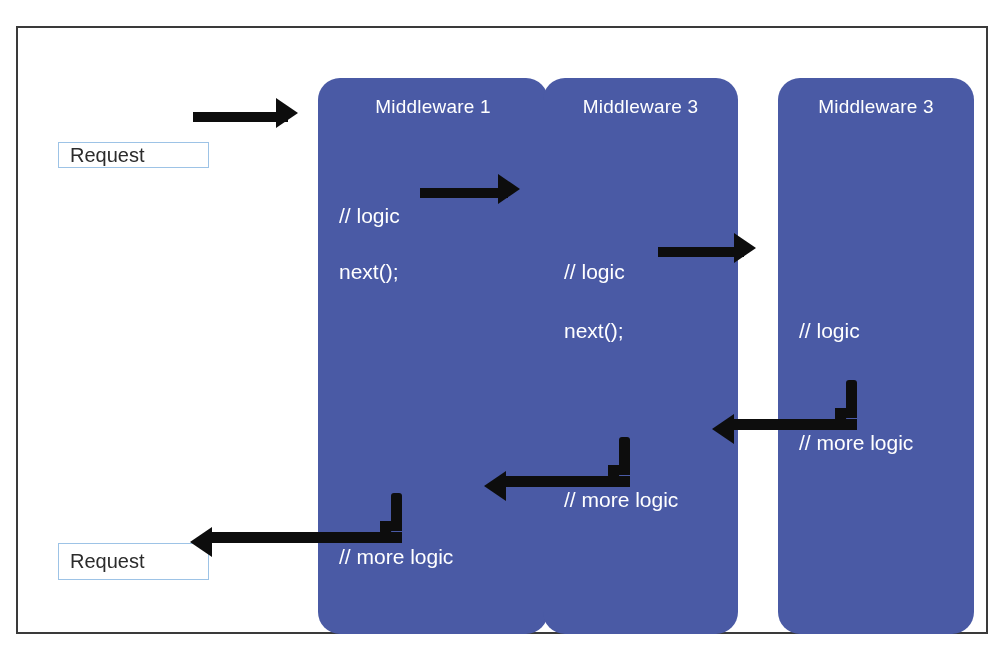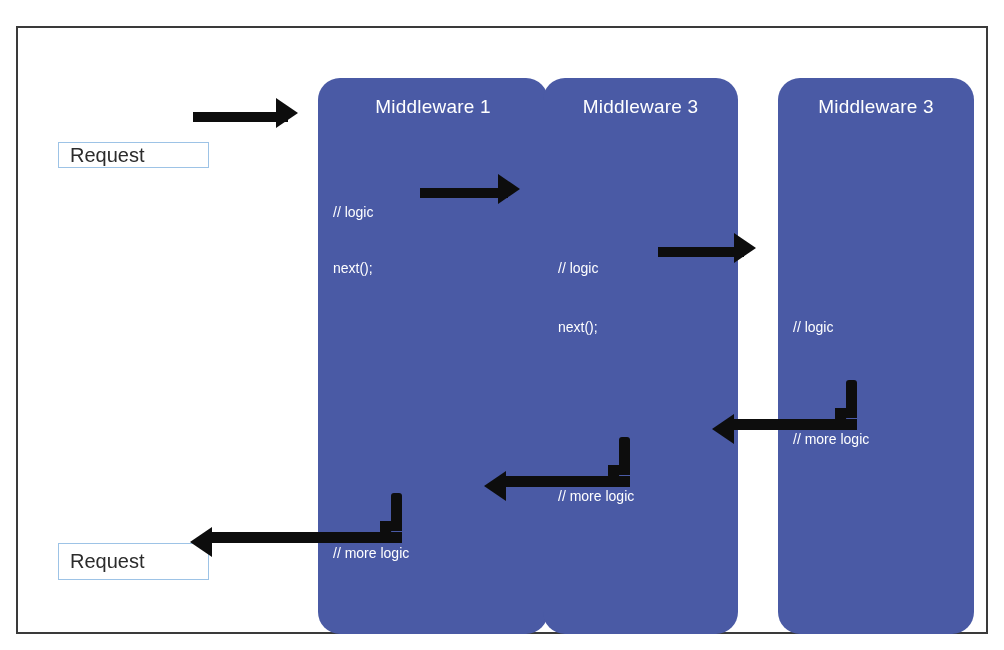--- a/index.html
+++ b/index.html
@@ -33,22 +33,22 @@
   #mw3{left:760px;width:196px;}
 
   .mw-title{
     position:absolute;left:0;top:18px;width:100%;
     text-align:center;color:#ffffff;font-size:19px;font-weight:400;
     letter-spacing:.2px;
   }
 
   
   .code{
-    position:absolute;left:15px;color:#ffffff;
-    font-size:14px;font-weight:400;white-space:nowrap;
+    position:absolute;left:21px;color:#ffffff;
+    font-size:21px;font-weight:400;white-space:nowrap;
   }
 
   
   .endpoint{
     position:absolute;background:#ffffff;border:1.5px solid #9dc3e6;
     box-sizing:border-box;display:flex;align-items:center;
     padding-left:11px;color:#2b2b2b;font-size:20px;
   }
   #request-box{left:40px;top:98px;width:151px;height:26px;margin-top:16px;}
   #response-box{left:40px;top:515px;width:151px;height:37px;}

